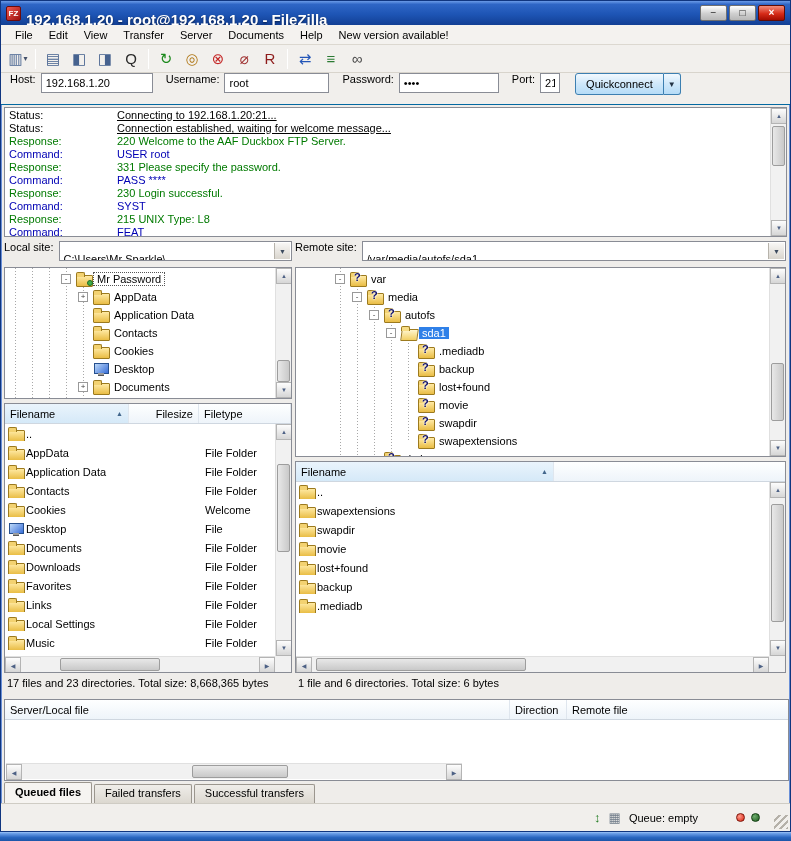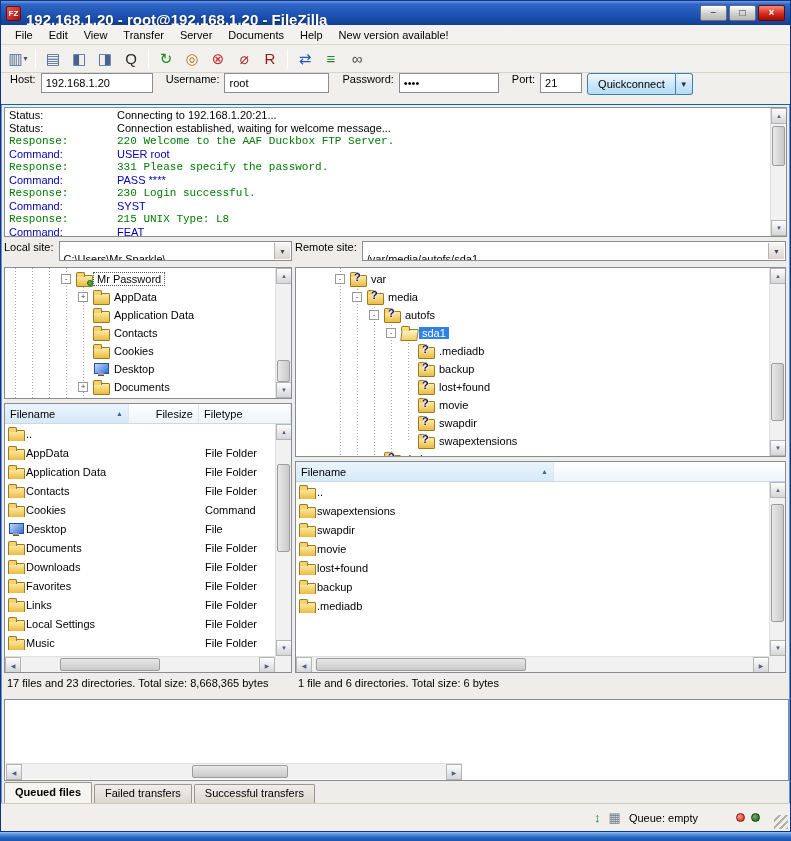--- a/index.html
+++ b/index.html
@@ -29,23 +29,23 @@
   .quickbar{position:absolute;top:72px;left:0;right:0;height:32px;background:#f1efec;border-bottom:1px solid #0369a1;display:flex;align-items:flex-start;padding:0 9px;}
   .qc-label{margin-right:5px;white-space:nowrap;}
   .qc-input{font:inherit;height:20px;border:1px solid #898c95;padding:1px 4px;background:#fff;margin-right:13px;}
   .qc-btn{font:inherit;height:22px;padding:0 10px;border:1px solid #3c7fb1;border-radius:3px 0 0 3px;background:linear-gradient(#f2f9ff,#d0e8fa 48%,#b6dcf7);margin-left:3px;}
   .qc-dd{font:inherit;width:17px;height:22px;border:1px solid #3c7fb1;border-left:none;border-radius:0 3px 3px 0;background:linear-gradient(#f2f9ff,#d0e8fa 48%,#b6dcf7);font-size:8px;color:#234;}
 
   
   .log{position:absolute;top:106px;left:3px;right:3px;height:130px;background:#fff;border:1px solid #898c95;overflow:hidden;padding:1px 18px 0 4px;}
   .log-line{height:13px;line-height:13px;white-space:nowrap;}
   .log-label{display:inline-block;width:108px;}
-  .log-line.status{color:#000;}
+  .log-line.status{color:#000;text-decoration:underline;}
   .log-line.command{color:#0000b4;}
-  .log-line.response{color:#007a00;font-family:Liberation Mono, monospace;}
+  .log-line.response{color:#007a00;}
 
   
   .site-row{position:absolute;top:240px;height:22px;display:flex;align-items:flex-start;}
   .site-label{margin-right:5px;white-space:nowrap;}
   .combo{flex:1;height:20px;border:1px solid #898c95;background:#fff;display:flex;align-items:center;position:relative;padding:16px 20px 0 4px;white-space:nowrap;overflow:hidden;}
   .combo-arrow{position:absolute;right:1px;top:1px;bottom:1px;width:16px;background:linear-gradient(#f8f7f5,#d9d5cd);border-left:1px solid #b7b3ab;font-size:7px;display:flex;align-items:center;justify-content:center;color:#3c4a5e;}
 
   
   .tree{position:absolute;background:#fff;border:1px solid #898c95;overflow:hidden;}
   #local-tree{left:3px;top:266px;width:288px;height:132px;}
@@ -195,21 +195,21 @@
     </div>
 
   <div class="quickbar">
     <span class="qc-label">Host:</span>
     <input class="qc-input" style="width: 112px;" value="192.168.1.20">
     <span class="qc-label">Username:</span>
     <input class="qc-input" style="width: 105px;" value="root">
     <span class="qc-label">Password:</span>
     <input class="qc-input" style="width: 100px;" value="••••">
     <span class="qc-label">Port:</span>
-    <input class="qc-input" style="width: 42px; margin-right: 2px;" value="21">
+    <input class="qc-input" style="width: 20px; margin-right: 12px;" value="21">
     <button class="qc-btn">Quickconnect</button>
     <button class="qc-dd">▼</button>
   </div>
 
   <div class="log" style="position:absolute;">
     <div id="log-lines">
         <div class="log-line status"><span class="log-label">Status:</span><span class="log-text">Connecting to 192.168.1.20:21...</span></div>
         <div class="log-line status"><span class="log-label">Status:</span><span class="log-text">Connection established, waiting for welcome message...</span></div>
         <div class="log-line response"><span class="log-label">Response:</span><span class="log-text">220 Welcome to the AAF Duckbox FTP Server.</span></div>
         <div class="log-line command"><span class="log-label">Command:</span><span class="log-text">USER root</span></div>
@@ -421,21 +421,21 @@
           </span>
           <span class="cell c-size"></span>
           <span class="cell c-type">File Folder</span>
         </div>
         <div class="file-row">
           <span class="cell c-name">
             <span class="ico ico-folder"></span>
             <span class="fname">Cookies</span>
           </span>
           <span class="cell c-size"></span>
-          <span class="cell c-type">Command</span>
+          <span class="cell c-type">Welcome</span>
         </div>
         <div class="file-row">
           <span class="cell c-name">
             <span class="ico ico-desktop"></span>
             <span class="fname">Desktop</span>
           </span>
           <span class="cell c-size"></span>
           <span class="cell c-type">File</span>
         </div>
         <div class="file-row">
@@ -562,20 +562,31 @@
       <div class="sb-thumb" style="left:20px;width:210px;"></div>
       <div class="sb-btn right">▶</div>
     </div>
     <div class="sb-corner"></div>
   </div>
 
   <div class="pane-status" style="left:6px">17 files and 23 directories. Total size: 8,668,365 bytes</div>
   <div class="pane-status" style="left:297px">1 file and 6 directories. Total size: 6 bytes</div>
 
   <div class="queue">
+    <div class="queue-header">
+      <span class="hcell" style="width:505px">
+        <span>Server/Local file</span>
+      </span>
+      <span class="hcell" style="width:57px">
+        <span>Direction</span>
+      </span>
+      <span class="hcell" style="flex:1;border-right:none">
+        <span>Remote file</span>
+      </span>
+    </div>
     <div class="queue-body"></div>
     <div class="hscroll" style="left:1px;bottom:1px;width:456px;">
       <div class="sb-btn left">◀</div>
       <div class="sb-thumb" style="left:186px;width:96px;"></div>
       <div class="sb-btn right">▶</div>
     </div>
   </div>
 
   <div class="tabs" id="tabs">
       <span class="tab active">Queued files</span>

